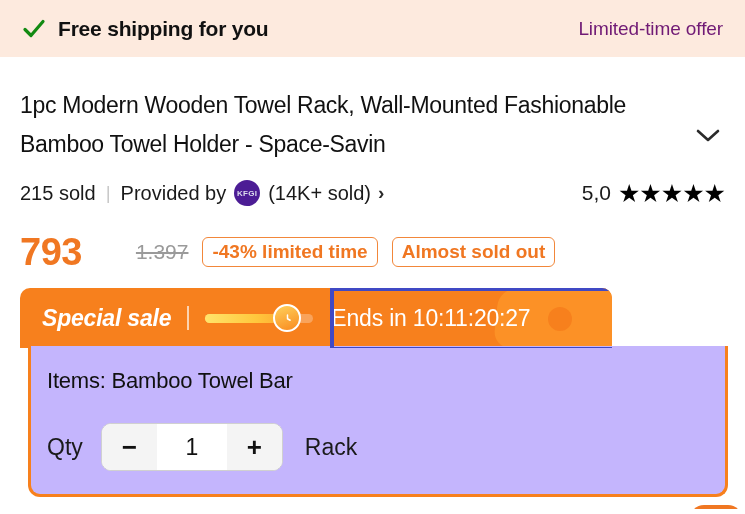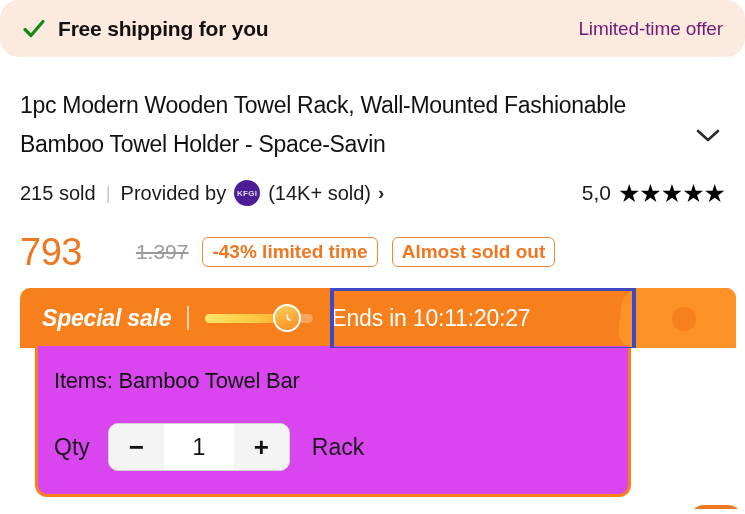--- a/index.html
+++ b/index.html
@@ -8,21 +8,21 @@
     background: #ffffff;
     font-family: "Liberation Sans", sans-serif;
     overflow: hidden;
   }
   .screen { position: relative; width: 745px; height: 514px; background:#fff; }
 
   
   .promo-bar {
     position: absolute; left:0; top:0; width:745px; height:57px;
     background:#fdeade;
-    display:flex; align-items:center; padding:0 22px;border-radius:19px;
+    display:flex; align-items:center; padding:0 22px;
   }
   .promo-left { display:flex; align-items:center; gap:12px; }
   .check-icon { width:24px; height:24px; display:block; }
   .promo-text {
     font-size:21px; font-weight:700; color:#111; letter-spacing:-0.2px;
   }
   .promo-right {
     margin-left:auto; font-size:19px; color:#701a75; letter-spacing:-0.1px;
   }
 
@@ -65,38 +65,38 @@
   }
   .rating-value { font-size:21px; color:#1a1a1a; }
   .stars { font-size:25px; color:#000; letter-spacing:-1px; line-height:1; }
 
   
   .price-row {
     position:absolute; left:20px; top:228px; width:705px; height:48px;
     display:flex; align-items:center;
   }
   .price-main {
-    font-size:38px; font-weight:400; color:#f07722; letter-spacing:-0.5px;
+    font-size:38px; font-weight:700; color:#f07722; letter-spacing:-0.5px;
   }
   .price-old {
     margin-left:54px; font-size:21px; color:#9a9a9a;
     text-decoration:line-through; text-decoration-thickness:1.5px;
   }
   .badge {
     margin-left:14px; border:1.5px solid #f2873a; border-radius:6px;
     color:#f07722; font-size:19px; font-weight:600;
     padding:4px 9px 5px 9px; line-height:1; white-space:nowrap;
   }
 
   
   .sale-card {
     position:absolute; left:20px; top:288px; width:700px; height:209px;
   }
   .sale-banner {
-    position:absolute; left:0; top:0; width:716px; height:60px;
+    position:absolute; left:0; top:0; width:592px; height:60px;
     background:#f7801d; border-radius:10px 10px 0 0; overflow:hidden;
     display:flex; align-items:center; padding-left:22px;
   }
   .sale-deco {
     position:absolute; right:-4px; top:0; width:120px; height:60px;
     background:#fc9126; border-radius:18px 0 0 18px;
     transform: skewX(-6deg);
   }
   .sale-deco-dot {
     position:absolute; right:40px; top:19px; width:24px; height:24px;
@@ -131,22 +131,22 @@
   .ends-time { font-weight:400; }
 
   
   .highlight-box {
     position:absolute; left:310px; top:-1px; width:306px; height:64px;
     border:4px solid #4049c4; border-radius:2px; z-index:5;
     pointer-events:none;
   }
 
   .sale-body {
-    position:absolute; left:15px; top:58px; width:596px; height:151px;
-    background:#d946ef; border:3px solid #f7801d; border-top:none;
+    position:absolute; left:8px; top:58px; width:700px; height:151px;
+    background:#c4b5fd; border:3px solid #f7801d; border-top:none;
     border-radius:0 0 12px 12px;
   }
   .items-line {
     position:absolute; left:16px; top:22px;
     font-size:22px; color:#111; letter-spacing:-0.2px;
   }
   .qty-row {
     position:absolute; left:16px; top:77px;
     display:flex; align-items:center;
   }

